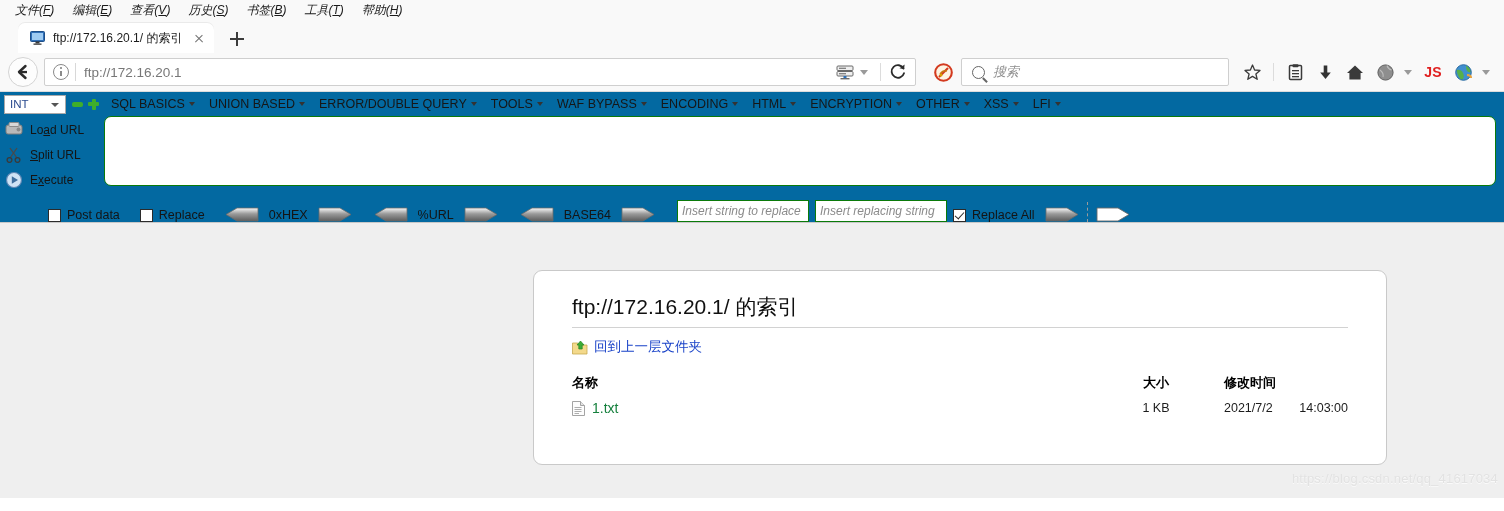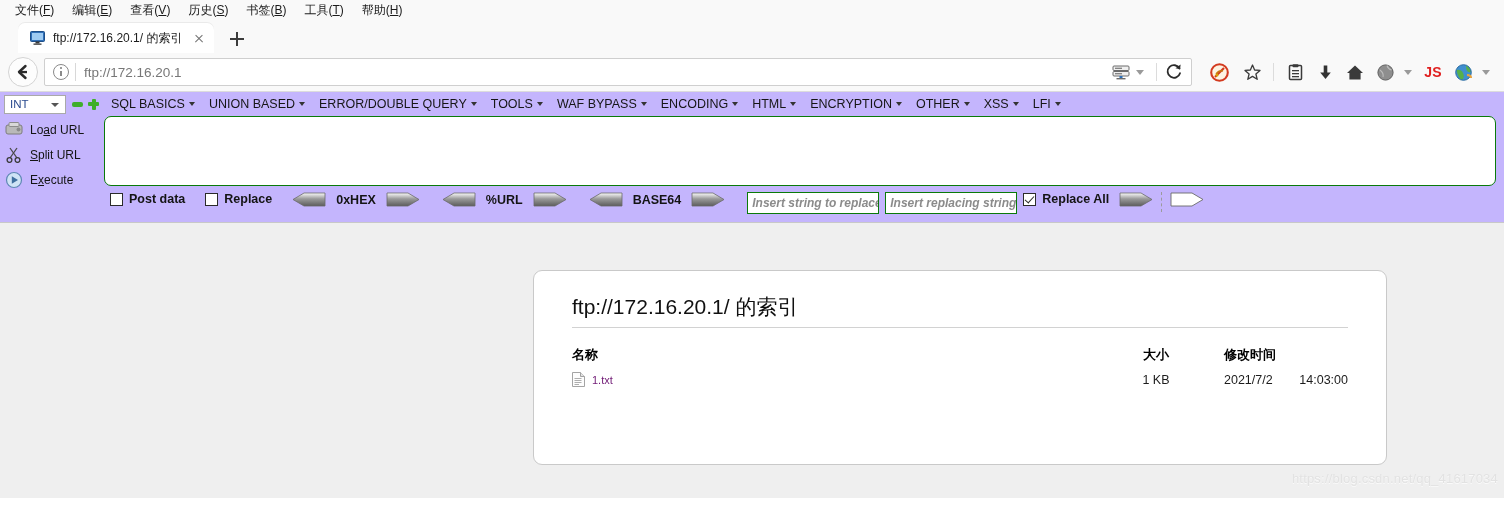--- a/index.html
+++ b/index.html
@@ -21,20 +21,21 @@
     padding-left: 6px;
     font-size: 12px;
     color: #1a1a1a;
     border-bottom: 0px;
   }
   .menubar .mi {
     padding: 0 9px;
     line-height: 20px;
     white-space: nowrap;
     cursor: default;
+    font-style: italic;
   }
   .menubar .mi u { text-decoration: underline; }
 
   
   .tabstrip {
     height: 33px;
     background: #f9f9f9;
     display: flex;
     align-items: flex-end;
     padding-left: 18px;
@@ -198,21 +199,21 @@
     display: flex; align-items: center; justify-content: center;
   }
   .js-btn {
     font-size: 14px; font-weight: bold; color: #e02020;
     letter-spacing: .3px;
     width: 30px; text-align: center; flex: 0 0 auto;
   }
 
   
   .hackbar {
-    background: #c4b5fd;
+    background: #0369a1;
     border-bottom: 1px solid #c8c8c8;
     padding: 2px 0 0 0;
     position: relative;
   }
   .hb-top {
     display: flex; align-items: flex-start;
     padding: 0 4px;
   }
   .hb-left {
     width: 100px; flex: 0 0 auto;
@@ -289,26 +290,25 @@
   }
   .hb-textarea {
     margin-top: 2px;
     height: 70px;
     background: #ffffff;
     border: 1.3px solid #0a7a0a;
     border-radius: 7px;
   }
 
   .hb-bottom {
-    display: flex; align-items: flex-start;
+    display: flex; align-items: flex-end;
     height: 30px;
-    padding-left: 110px;
+    padding-left: 48px;
     font-size: 12.5px;
     color: #141414;
-    font-weight: bold;
   }
   .cb {
     width: 13px; height: 13px;
     border: 1.3px solid #2b2b2b;
     background: #fff;
     position: relative;
     flex: 0 0 auto;
     margin-right: 6px;
   }
   .cb.checked:after {
@@ -402,21 +402,21 @@
     font-size: 12.5px;
     color: #1c1c1c;
     padding: 3px 0;
     vertical-align: middle;
   }
   .name-cell { display: flex; align-items: center; }
   .file-icon {
     width: 13px; height: 15px; margin-right: 7px;
     flex: 0 0 auto; position: relative;
   }
-  .file-link { color: #701a75; font-size: 11px; }
+  .file-link { color: #15803d; font-size: 14px; }
 
   .watermark {
     position: absolute;
     right: 6px; bottom: 12px;
     font-size: 13px;
     color: #e2e2e2;
     letter-spacing: .2px;
     white-space: nowrap;
     text-shadow: 0 1px 0 #fafafa;
   }
@@ -486,20 +486,24 @@
 
   <span class="noscript-icon">
     <svg width="19" height="19" viewBox="0 0 19 19">
       <circle cx="9.5" cy="9.5" r="8.3" fill="#fdf3e2" stroke="#d33a1f" stroke-width="2.1"></circle>
       <path d="M5 14 L14 5" stroke="#d33a1f" stroke-width="2.2"></path>
       <path d="M6 11 Q9 7 13 8" fill="none" stroke="#c8780f" stroke-width="1.4"></path>
       <circle cx="7" cy="12" r="1.5" fill="#d8a000"></circle>
     </svg>
   </span>
 
+  <div class="searchbar">
+    <span class="search-mag"></span>
+    <span class="search-ph">搜索</span>
+  </div>
 
   <div class="toolbtn">
     <svg width="19" height="19" viewBox="0 0 19 19">
       <path d="M9.5 2 L11.6 7 L17 7.4 L12.9 11 L14.2 16.3 L9.5 13.4 L4.8 16.3 L6.1 11 L2 7.4 L7.4 7 Z" fill="none" stroke="#3a3a3a" stroke-width="1.3" stroke-linejoin="round"></path>
     </svg>
   </div>
   <div class="vsep"></div>
   <div class="toolbtn">
     <svg width="19" height="19" viewBox="0 0 19 19">
       <rect x="3.5" y="2.5" width="12" height="14" rx="1" fill="none" stroke="#3a3a3a" stroke-width="1.5"></rect>
@@ -727,20 +731,29 @@
       </svg>
     </span>
   </div>
 </div>
 
 <div class="content">
   <div class="card">
     <div class="card-inner">
       <div class="dir-title">ftp://172.16.20.1/ 的索引</div>
 
+      <div class="up-row">
+        <span class="up-icon">
+          <svg width="16" height="15" viewBox="0 0 16 15">
+            <path d="M0.5 3 L0.5 14 L15 14 L15 5 L7 5 L5.8 3 Z" fill="#f3d98b" stroke="#c7a94f" stroke-width="0.8"></path>
+            <path d="M8.5 1 L12 5 L10.2 5 L10.2 9 L6.8 9 L6.8 5 L5 5 Z" fill="#3bab35" stroke="#248520" stroke-width="0.7"></path>
+          </svg>
+        </span>
+        <span class="up-link">回到上一层文件夹</span>
+      </div>
 
       <table class="ftable">
         <thead>
           <tr>
             <th>名称</th>
             <th class="c-size">大小</th>
             <th class="c-date" colspan="2">修改时间</th>
           </tr>
         </thead>
         <tbody>

